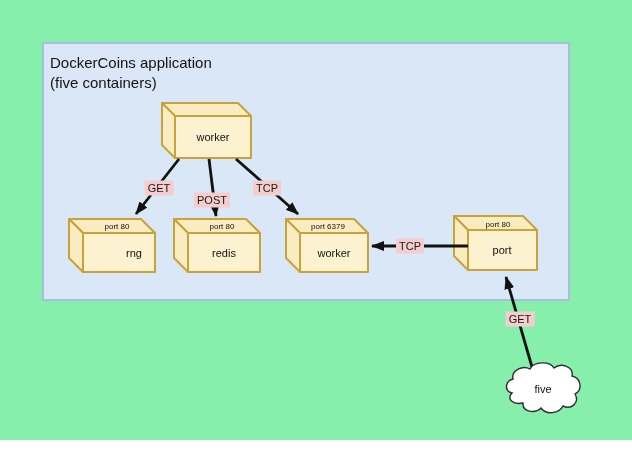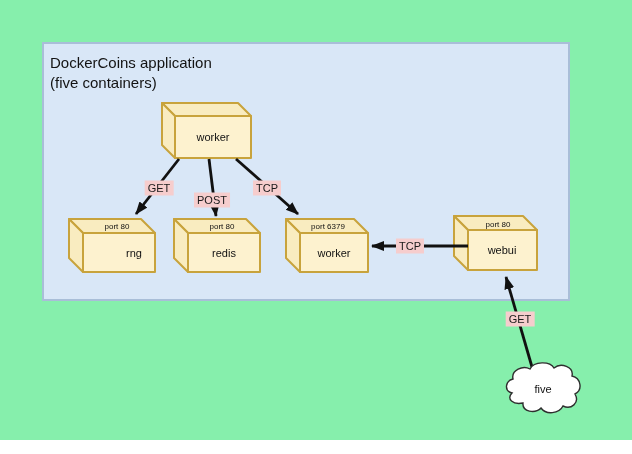--- a/index.html
+++ b/index.html
@@ -82,21 +82,21 @@
       <line x1="236" y1="159" x2="298" y2="214" stroke="#111111" stroke-width="2.8" marker-end="url(#arrowhead)"></line>
       <line x1="468" y1="246" x2="372" y2="246" stroke="#111111" stroke-width="2.8" marker-end="url(#arrowhead)"></line>
       <line x1="532" y1="367" x2="506" y2="277" stroke="#111111" stroke-width="2.8" marker-end="url(#arrowhead)"></line>
       <path d="M 512 393 C 504 391 505 381 513 379 C 511 370 523 365 530 369 C 534 361 550 361 554 368 C 561 362 574 367 572 376 C 581 378 583 390 575 394 C 580 403 571 410 563 406 C 559 414 546 415 541 408 C 535 414 522 412 523 403 C 513 405 506 399 512 393 Z" fill="#ffffff" stroke="#2e2e2e" stroke-width="1.4"></path>
     </svg>
 
   <div class="node-label" style="left:213px;top:137px;">worker</div>
   <div class="node-label" style="left:134px;top:253px;">rng</div>
   <div class="node-label" style="left:224px;top:253px;">redis</div>
   <div class="node-label" style="left:334px;top:253px;">worker</div>
-  <div class="node-label" style="left:502px;top:250px;">webui</div>
+  <div class="node-label" style="left:502px;top:250px;">port</div>
   <div class="node-label" style="left:543px;top:389px;">five</div>
 
   <div class="port-label" style="left:117px;top:226px;">port 80</div>
   <div class="port-label" style="left:222px;top:226px;">port 80</div>
   <div class="port-label" style="left:328px;top:226px;">port 6379</div>
   <div class="port-label" style="left:498px;top:224px;">port 80</div>
 
   <div class="edge-label" style="left:159px;top:188px;">GET</div>
   <div class="edge-label" style="left:212px;top:200px;">POST</div>
   <div class="edge-label" style="left:267px;top:188px;">TCP</div>

